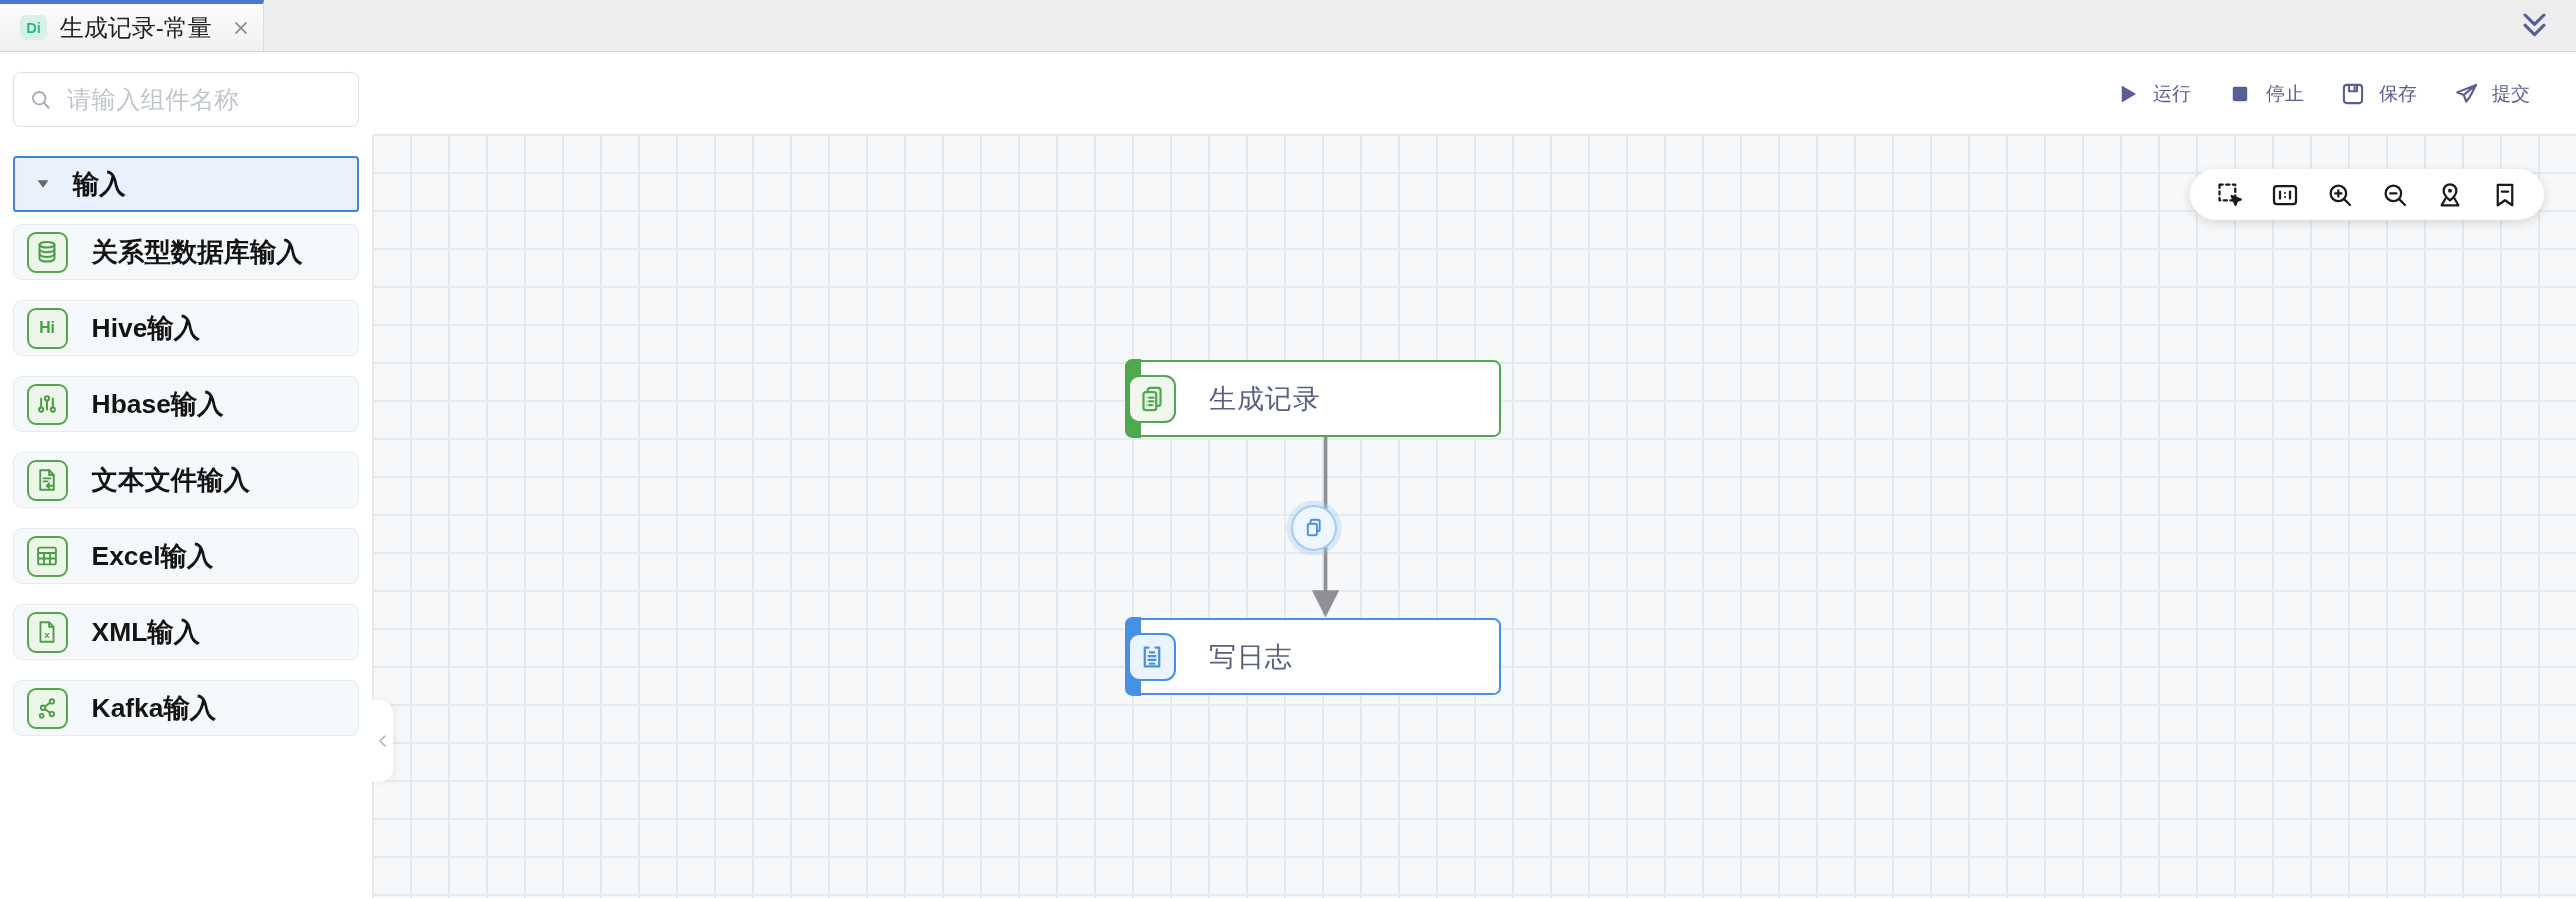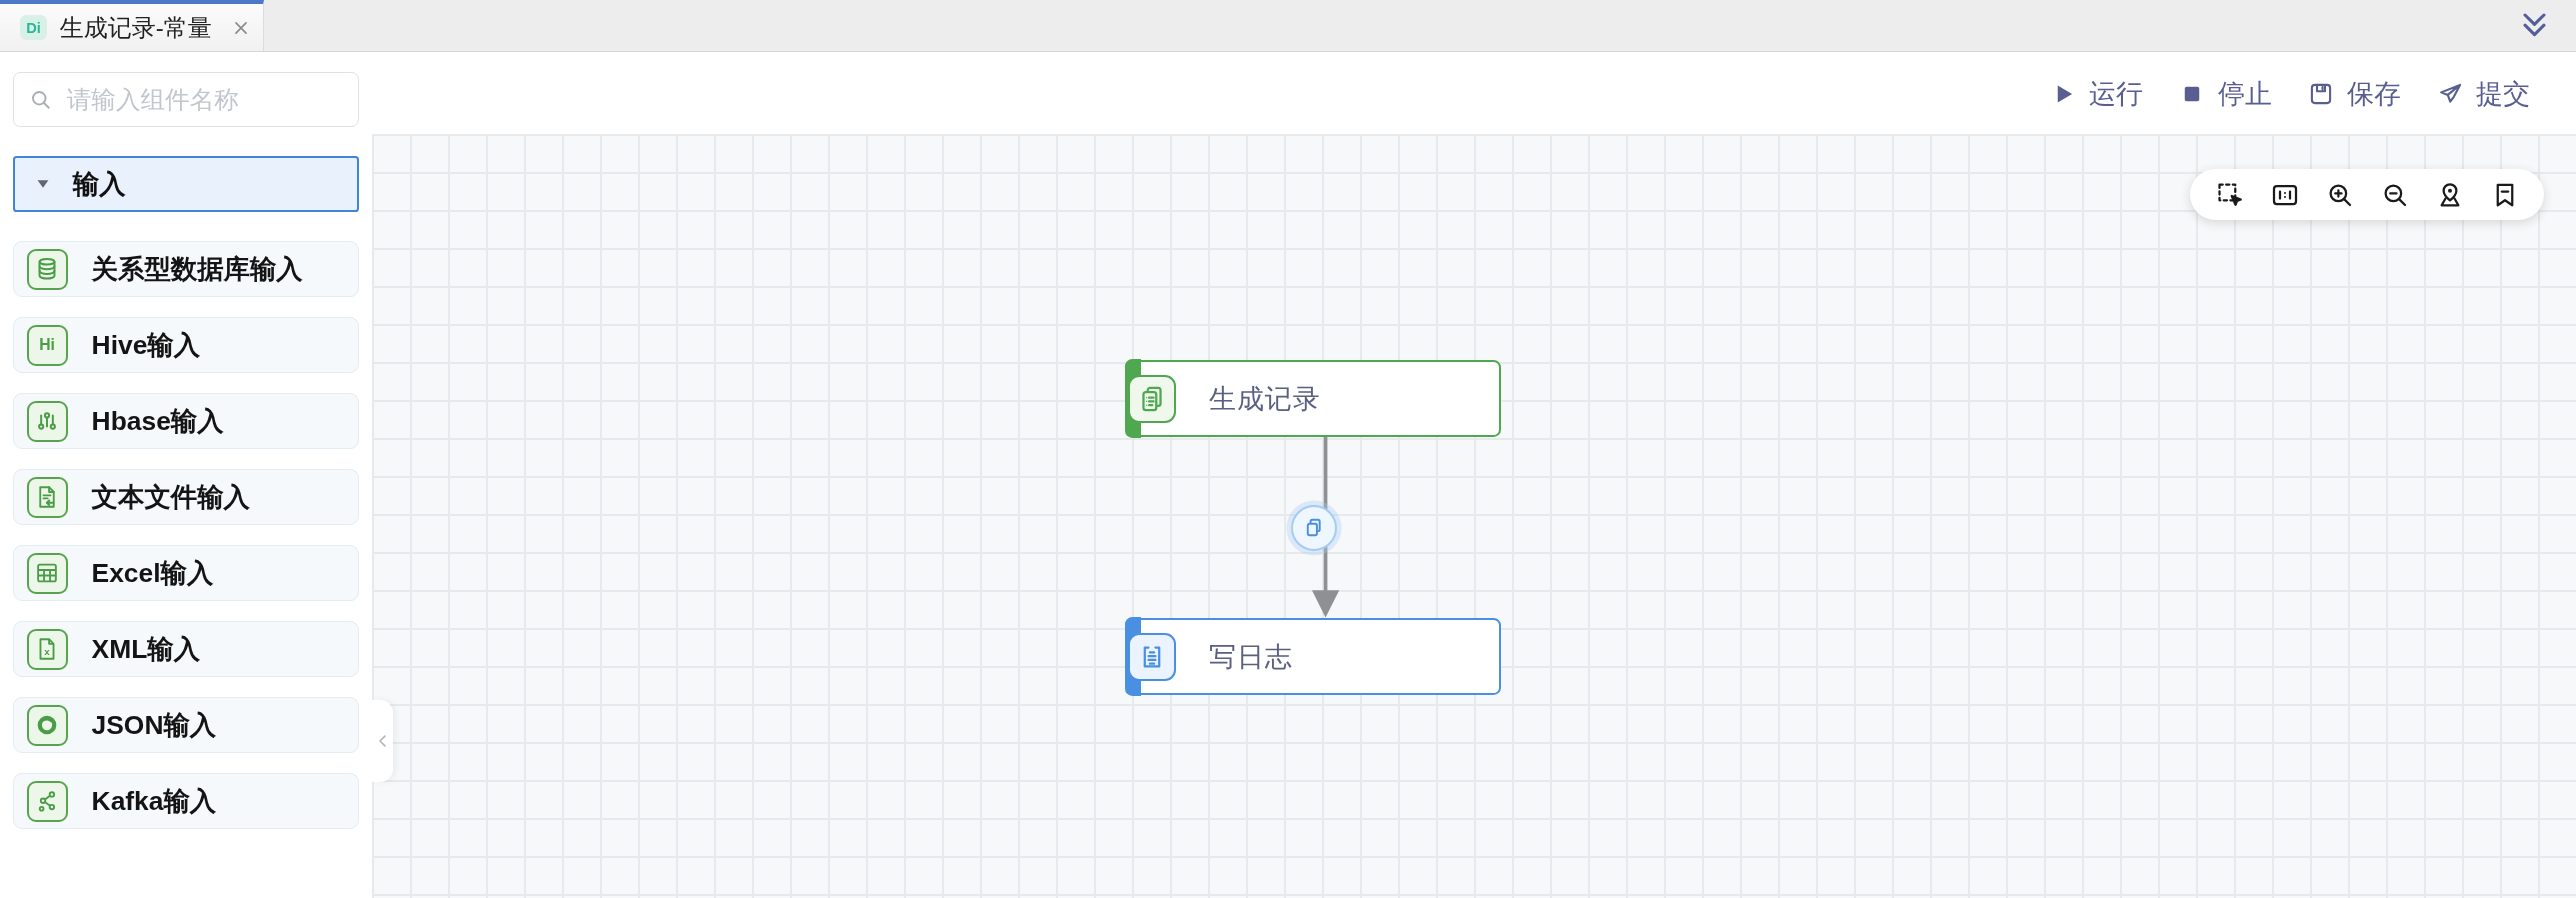--- a/index.html
+++ b/index.html
@@ -30,34 +30,34 @@
                 padding:0 14.6px; gap:12.8px; background:#fff; }
   .search-box svg { width:25.5px; height:25.5px; color:#a9aeb6; flex:none; }
   .search-box input { border:none; outline:none; flex:1; font-size:24.6px; color:#333; background:transparent;
                       font-family:"Liberation Sans","DejaVu Sans",sans-serif; min-width:0; }
   .search-box input::placeholder { color:#c1c6ce; }
   .section-header { margin-top:29px; height:56px; background:#e8f1fc; border:2.7px solid #3f86d6; border-radius:3.6px;
                     display:flex; align-items:center; padding:0 18px; gap:20px; cursor:pointer;text-align:right; }
   .section-header .tri { display:flex; color:#61666f; }
   .section-header .tri svg { width:20px; height:20px; }
   .section-label { font-size:26.4px; font-weight:bold; color:#111; }
-  .component-list { margin-top:29px; display:flex; flex-direction:column; gap:20px; }
+  .component-list { margin-top:12px; display:flex; flex-direction:column; gap:20px; }
   .comp-item { height:56px; flex:none; background:#f6f9fc; border:1.8px solid #e3ebf3; border-radius:9px;
                display:flex; align-items:center; padding-left:12.8px; gap:24px; cursor:grab; }
   .comp-icon { width:41px; height:41px; flex:none; background:#edf7e9; border:2.3px solid #58a350; border-radius:9px;
                display:flex; align-items:center; justify-content:center; color:#4b9c47; }
   .comp-icon svg { width:28px; height:28px; }
   .comp-label { font-size:26.4px; font-weight:bold; color:#141414; white-space:nowrap; }
 
   
   .content { flex:1; position:relative; background:#fff; }
   .action-bar { height:80px; display:flex; align-items:center; justify-content:flex-end; gap:35px; padding-right:46px; }
   .action-btn { display:flex; align-items:center; gap:12px; color:#595e91; cursor:pointer; }
   .action-btn svg { width:28px; height:28px; }
-  .action-label { font-size:27px; }
+  .action-label { font-size:19px; }
 
   .canvas { position:absolute; top:80px; left:0; right:0; bottom:0; background-color:#f7f8fa;
             background-image:linear-gradient(#e7eaed 1.8px, transparent 1.8px),
                              linear-gradient(90deg,#e7eaed 1.8px, transparent 1.8px);
             background-size:38px 38px; overflow:hidden; }
 
   .canvas-toolbar { position:absolute; top:35px; right:32px; height:51px; background:#fff; border-radius:25.5px;
                     box-shadow:0 2.7px 11px rgba(0,0,0,.14); display:flex; align-items:center; padding:0 24px; gap:24px; }
   .ct-btn { width:31px; height:31px; display:flex; align-items:center; justify-content:center; color:#1a1a1a;
             background:none; border:none; cursor:pointer; }
@@ -195,29 +195,20 @@
     <span class="comp-icon">
               <svg viewBox="0 0 24 24" fill="none" stroke="currentColor" stroke-width="1.6" stroke-linejoin="round">
                 <path d="M6.4 3.6h7.4l3.8 4V20.4H6.4z"></path>
                 <path d="M13.8 3.6v4h3.8"></path>
                 <text x="11.9" y="17.4" text-anchor="middle" font-size="8.4" font-weight="bold" fill="currentColor" stroke="none" font-family="Liberation Sans,sans-serif">x</text>
               </svg>
             </span>
     <span class="comp-label">XML输入</span>
   </div>
 
-  <div class="comp-item">
-    <span class="comp-icon">
-              <svg viewBox="0 0 24 24" fill="none" stroke="currentColor">
-                <circle cx="12" cy="12" r="6.2" stroke-width="3.6"></circle>
-                <path d="M8.6 8.4c2.2-1.4 5.4-1.2 6.9.8" stroke-width="1.4"></path>
-              </svg>
-            </span>
-    <span class="comp-label">JSON输入</span>
-  </div>
 
   <div class="comp-item">
     <span class="comp-icon">
               <svg viewBox="0 0 24 24" fill="none" stroke="currentColor" stroke-width="1.6">
                 <circle cx="8.6" cy="11.8" r="1.9"></circle>
                 <circle cx="16.2" cy="6.4" r="1.9"></circle>
                 <circle cx="16.2" cy="17.2" r="1.9"></circle>
                 <circle cx="7.4" cy="18.6" r="1.6"></circle>
                 <path d="M10.2 10.7l4.4-3.2M10.2 12.9l4.4 3.2"></path>
               </svg>

